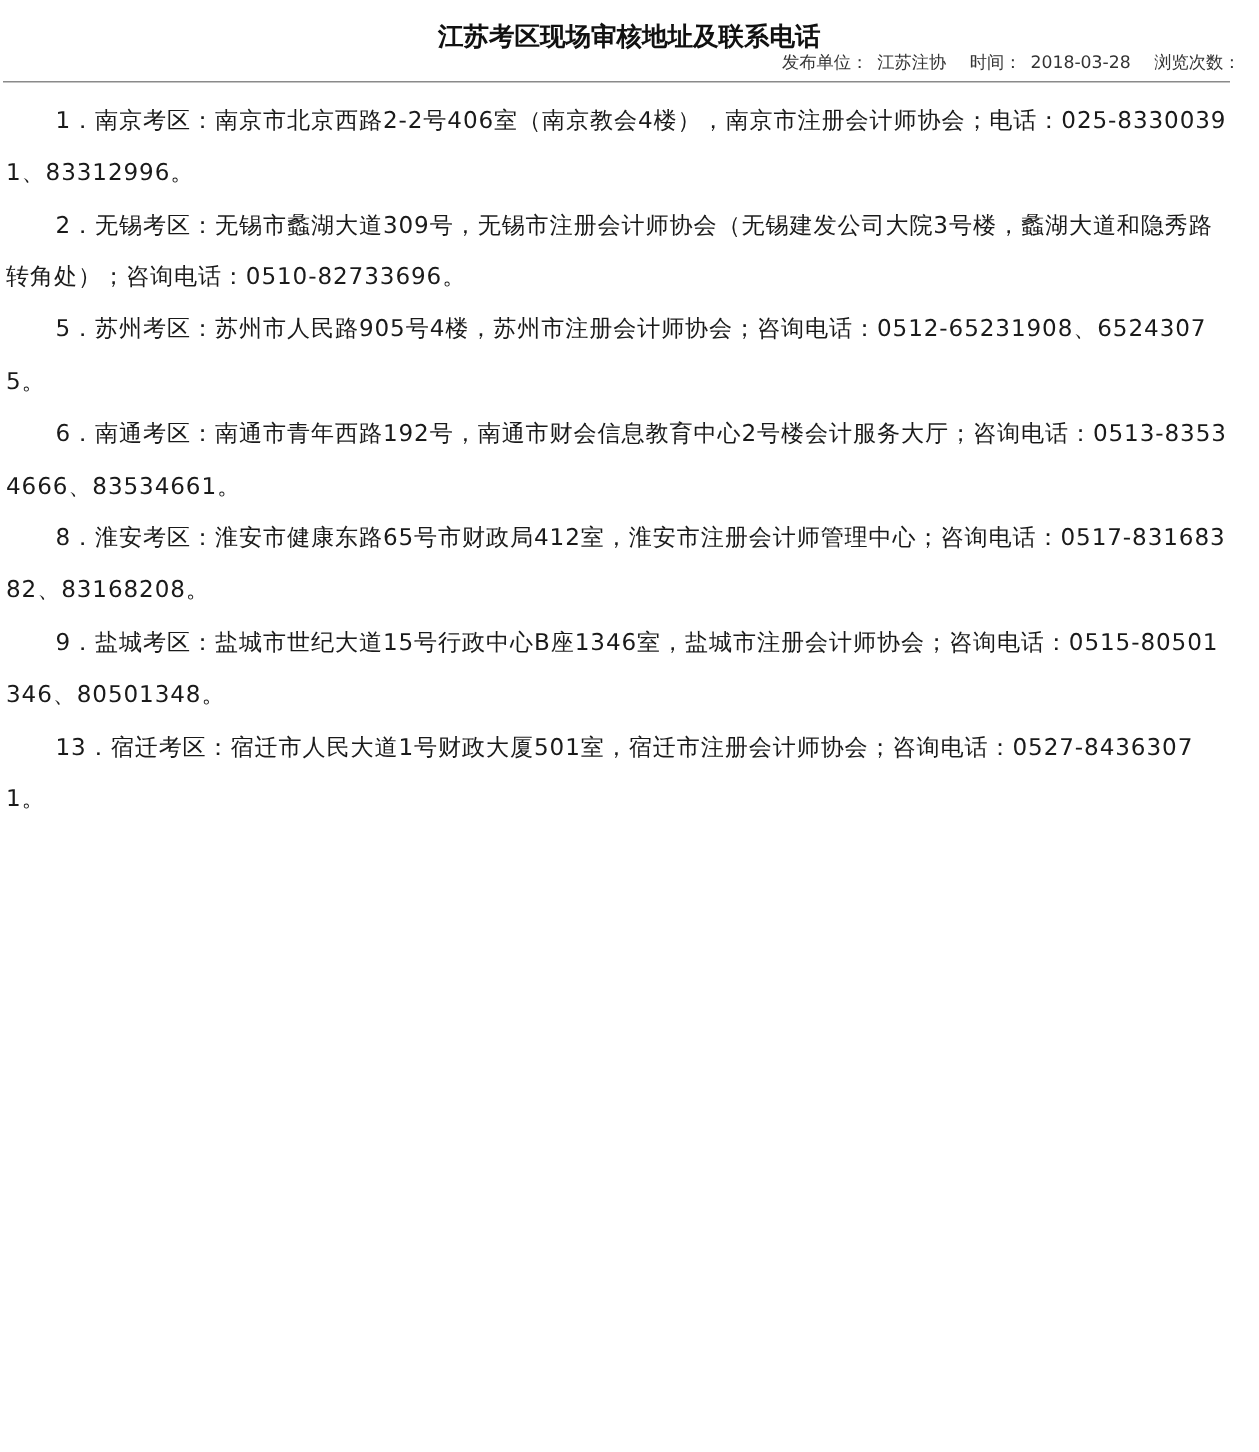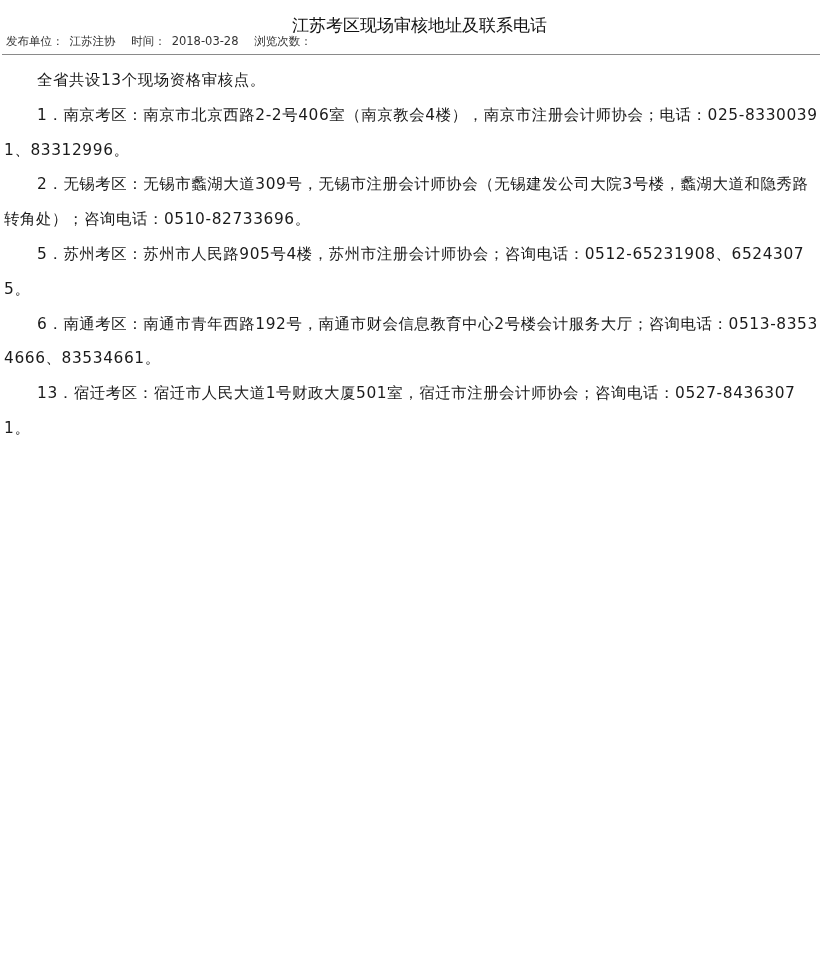--- a/index.html
+++ b/index.html
@@ -15,31 +15,31 @@
       color: #1a1a1a;
       font-family: "DejaVu Sans", "Liberation Sans", sans-serif;
     }
     .page-title {
       position: absolute;
       top: 2px;
       left: 0;
       width: 839px;
       text-align: center;
       font-size: 17px;
-      font-weight: normal;
+      font-weight: bold;
       line-height: 24px;
       color: #111111;
       letter-spacing: 0px;
     }
     .meta-line {
       position: absolute;
       top: 33px;
       left: 0;
       width: 839px;
-      text-align: left;
+      text-align: right;
       font-size: 11.5px;
       line-height: 16px;
       color: #333333;
     }
     .meta-line span { margin: 0 3px; }
     .divider {
       position: absolute;
       top: 54px;
       left: 2px;
       width: 818px;
@@ -70,20 +70,21 @@
 
 <div class="meta-line">
   <span><span>发布单位：</span><span>江苏注协</span></span>
   <span><span>时间：</span><span>2018-03-28</span></span>
   <span><span>浏览次数：</span><span></span></span>
 </div>
 
 <div class="divider"></div>
 
 <div class="article">
-  <p>全省共设13个现场资格审核点。</p>
   <p>1．南京考区：南京市北京西路2-2号406室（南京教会4楼），南京市注册会计师协会；电话：025-83300391、83312996。</p>
   <p>2．无锡考区：无锡市蠡湖大道309号，无锡市注册会计师协会（无锡建发公司大院3号楼，蠡湖大道和隐秀路转角处）；咨询电话：0510-82733696。</p>
   <p>5．苏州考区：苏州市人民路905号4楼，苏州市注册会计师协会；咨询电话：0512-65231908、65243075。</p>
   <p>6．南通考区：南通市青年西路192号，南通市财会信息教育中心2号楼会计服务大厅；咨询电话：0513-83534666、83534661。</p>
+  <p>8．淮安考区：淮安市健康东路65号市财政局412室，淮安市注册会计师管理中心；咨询电话：0517-83168382、83168208。</p>
+  <p>9．盐城考区：盐城市世纪大道15号行政中心B座1346室，盐城市注册会计师协会；咨询电话：0515-80501346、80501348。</p>
   <p>13．宿迁考区：宿迁市人民大道1号财政大厦501室，宿迁市注册会计师协会；咨询电话：0527-84363071。</p>
 
 </div>
 
 </body></html>

